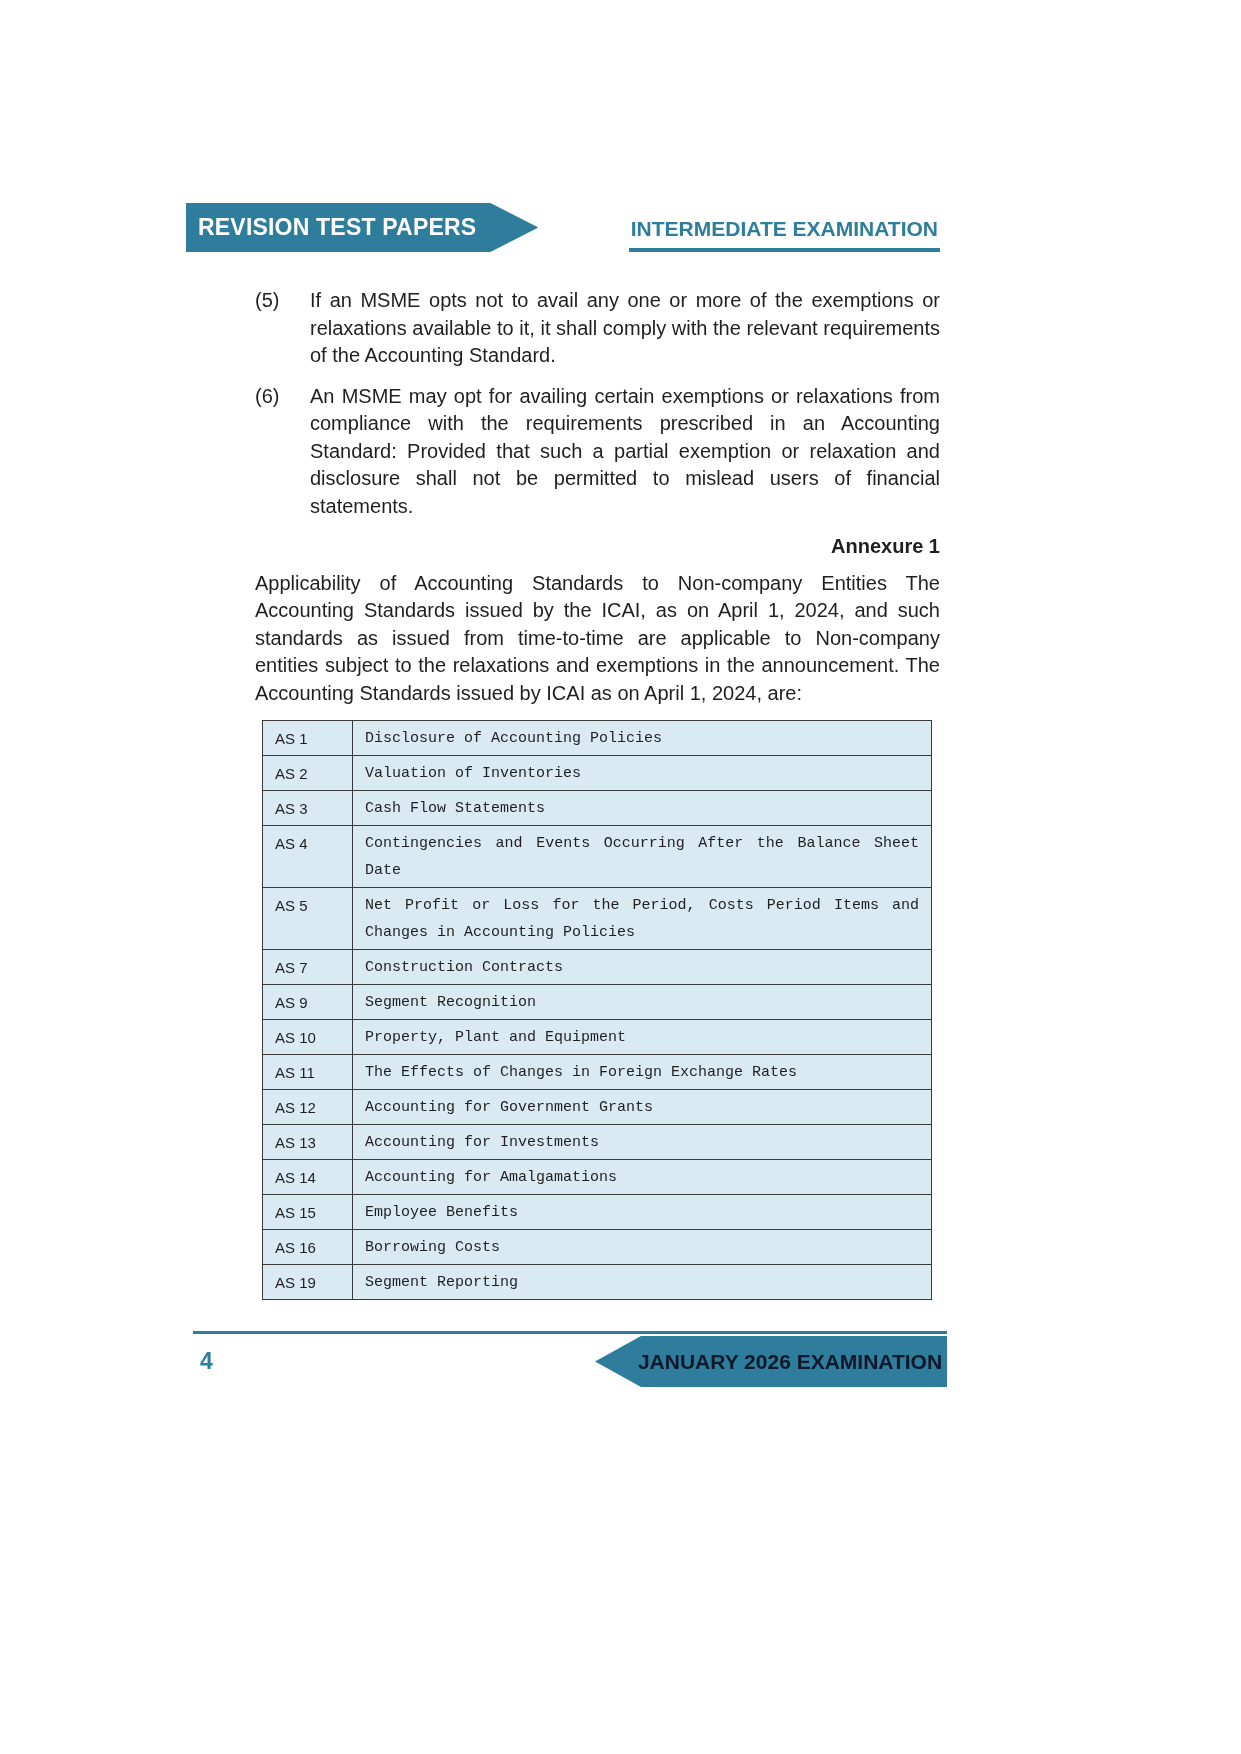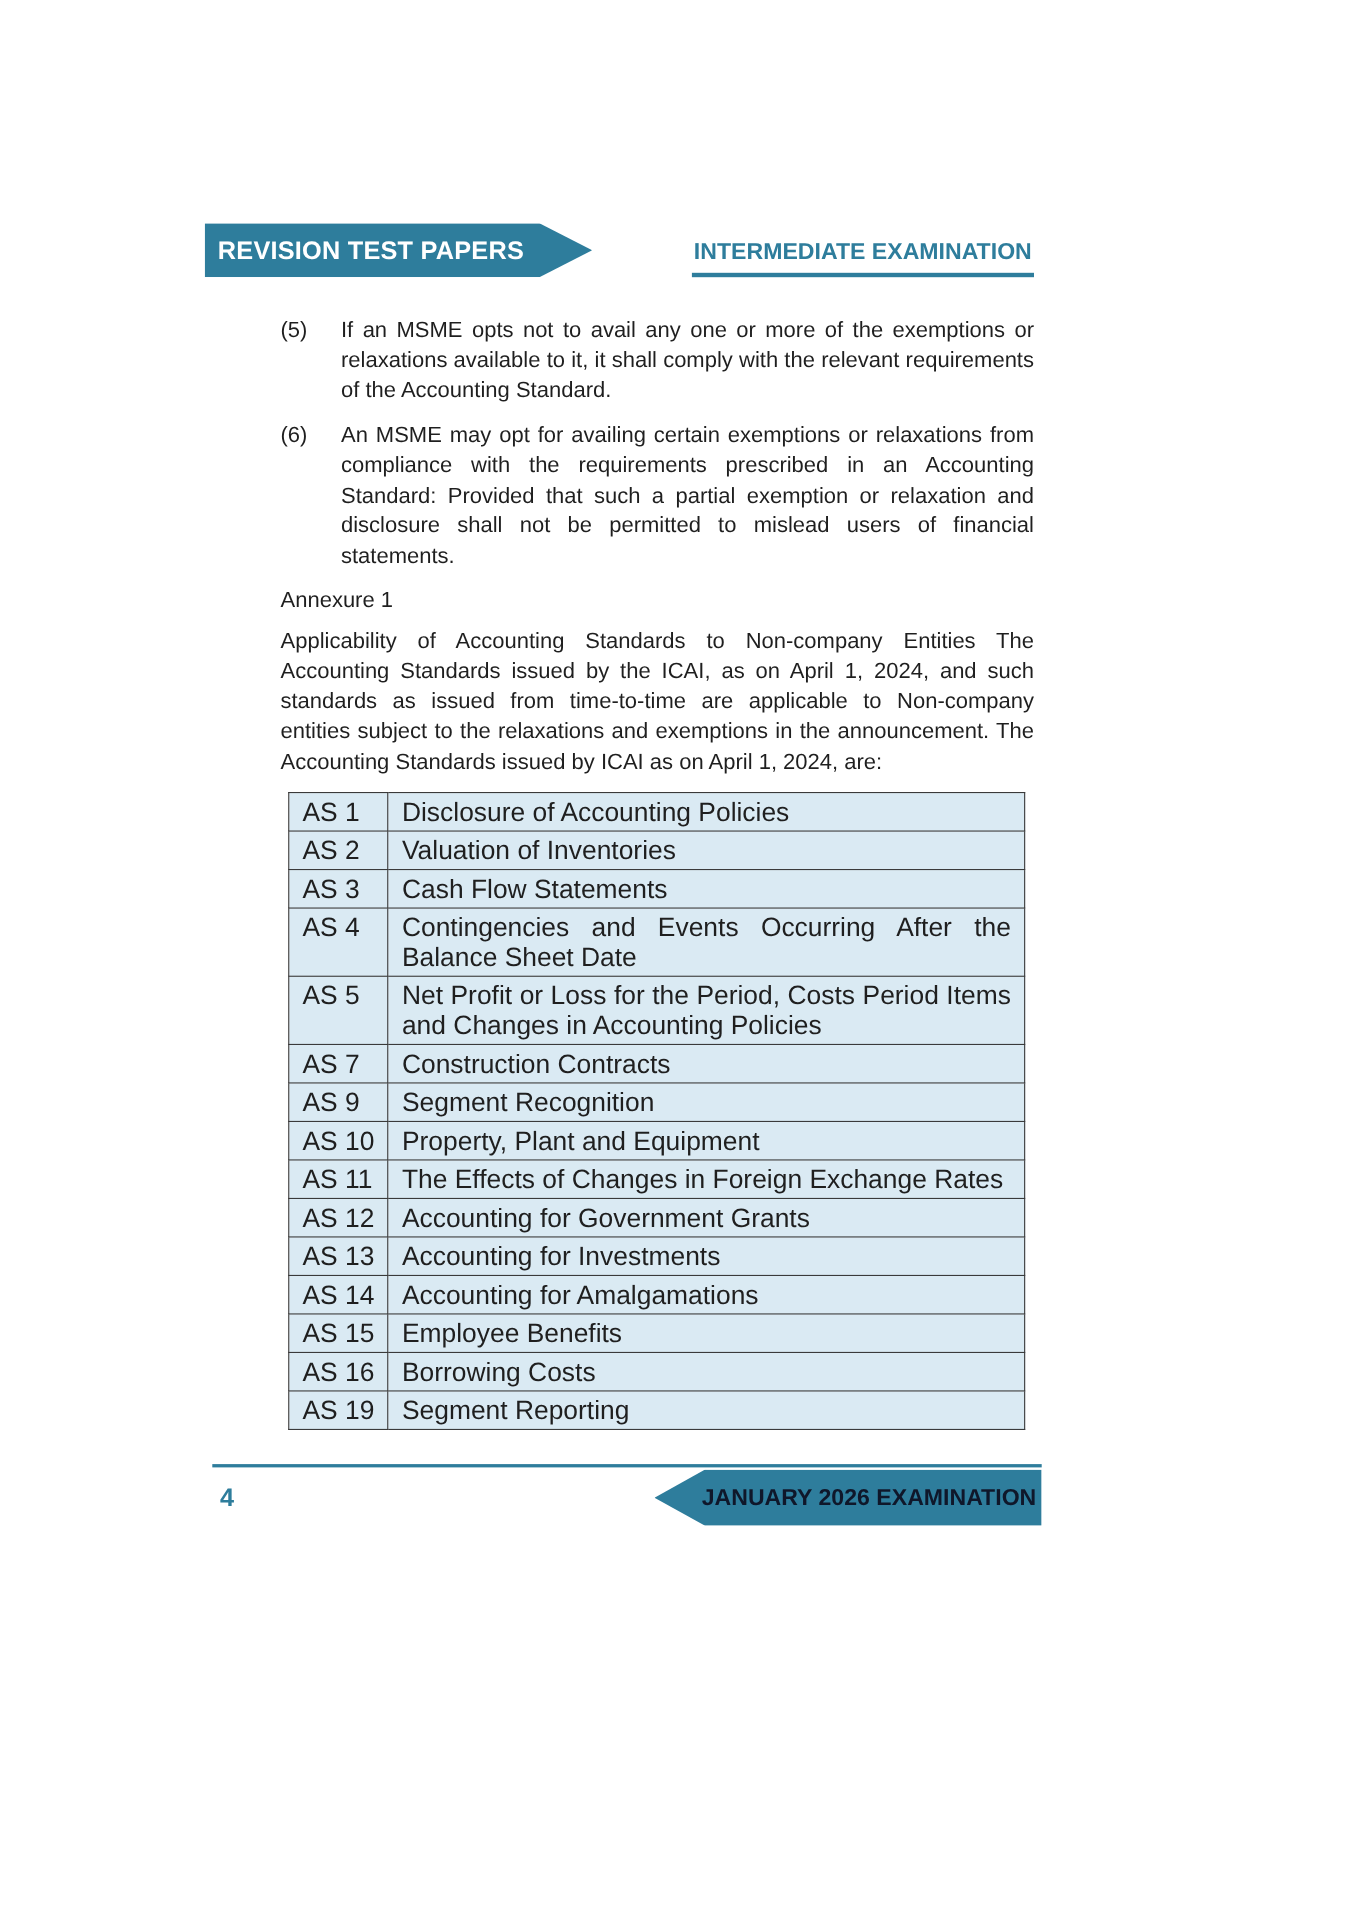--- a/index.html
+++ b/index.html
@@ -66,50 +66,51 @@
   }
   .num-para .num{
     flex:0 0 55px;
   }
   .num-para .txt{
     flex:1;
     text-align:justify;
   }
   .annexure{
     margin-top:10px;
-    text-align:left;
-    font-weight:normal;
+    text-align:right;
+    font-weight:bold;
   }
   .intro{
     margin-top:9px;
     text-align:justify;
   }
 
   
   table.as-table{
     margin-top:13px;
     margin-left:7px;
     width:670px;
     border-collapse:collapse;
   }
   table.as-table td{
     border:1.5px solid #3a3a3a;
     background:var(--table-fill);
     padding:3.5px 12px;
-    font-size:24px;
+    font-size:15px;
     line-height:27px;
     vertical-align:top;
     margin-left:36px;
   }
   table.as-table td.as-code{
     width:90px;
     white-space:nowrap;
   }
   table.as-table td.as-title{
     text-align:justify;
+    font-family:Liberation Mono, monospace;
   }
 
   
   .footer-line{
     position:absolute;
     top:1331px;
     left:193px;
     width:754px;
     height:3px;
     background:var(--teal);

